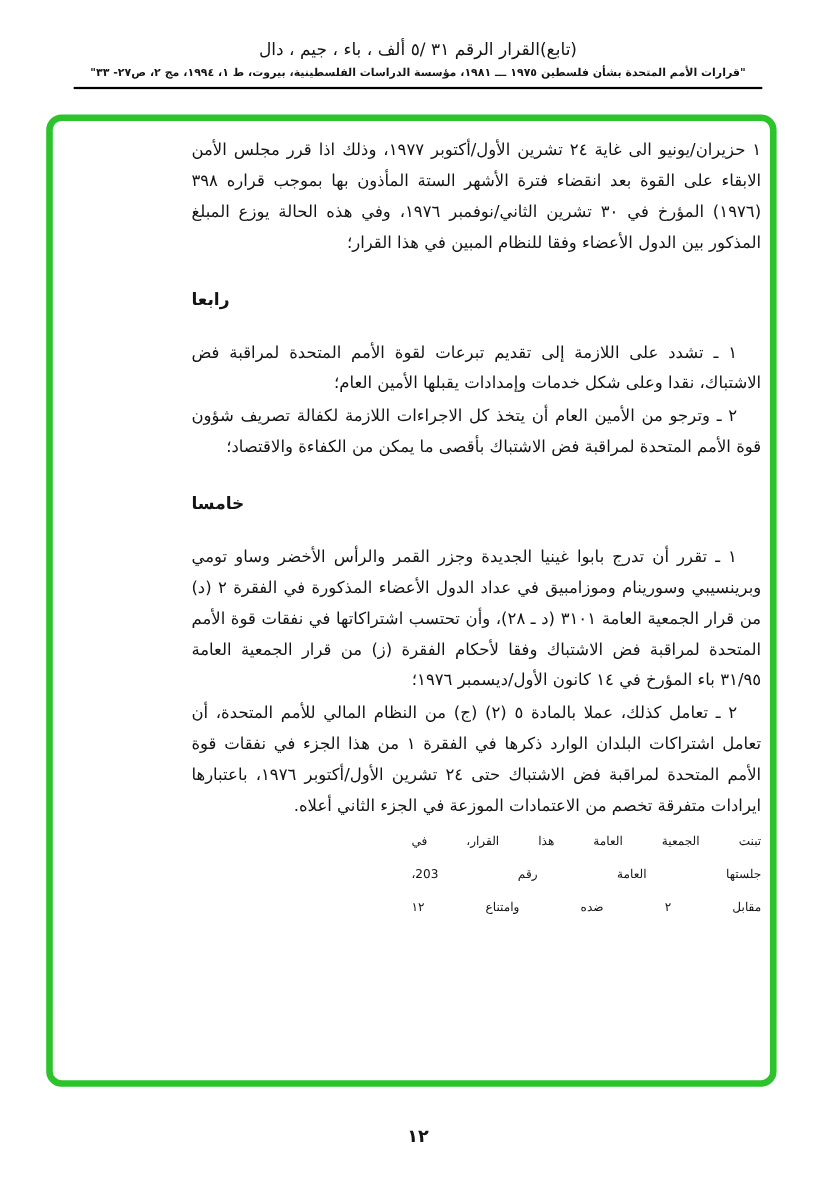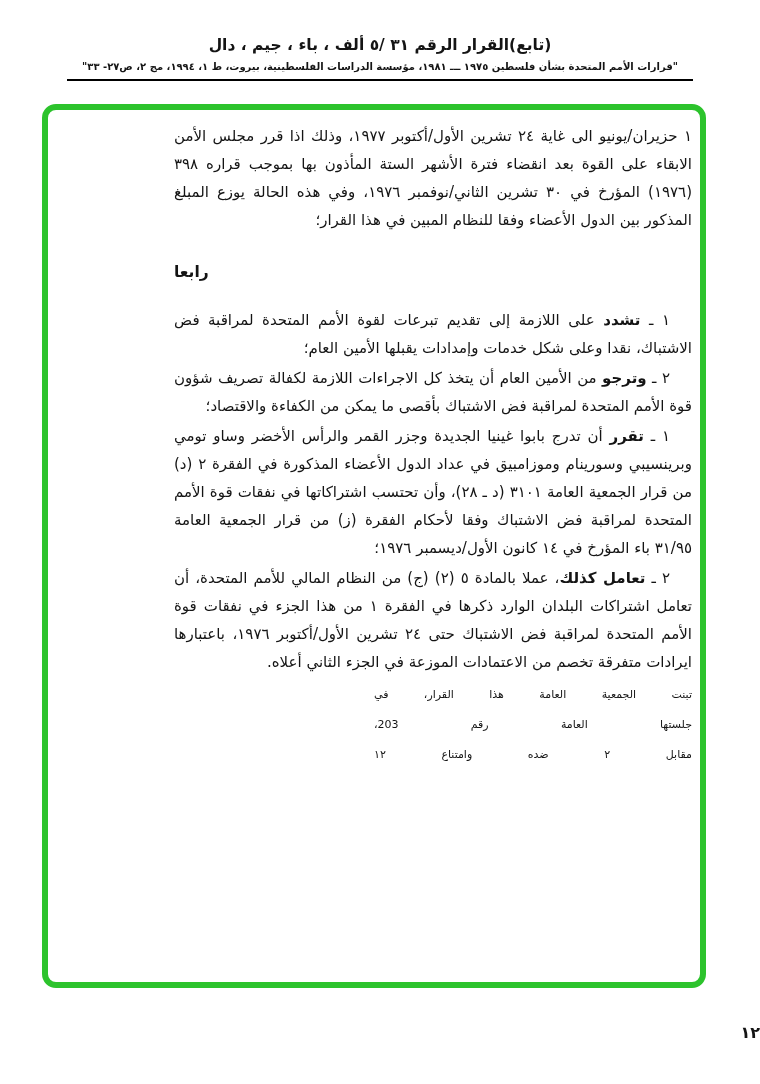--- a/index.html
+++ b/index.html
@@ -1,45 +1,45 @@
 <!DOCTYPE html>
 <html lang="ar"><head>
 <meta charset="utf-8">
 <style>
   html,body{margin:0;padding:0;background:#ffffff;}
   body{width:760px;height:1084px;font-family:"DejaVu Sans",sans-serif;color:#141414;}
   .page{position:relative;width:760px;height:1084px;background:#ffffff;overflow:hidden;}
 
   
   .header{position:absolute;top:36px;left:0;width:760px;text-align:center;direction:rtl;}
-  .header-title{font-size:15.5px;font-weight:bold;letter-spacing:.2px;}
+  .header-title{font-size:15.5px;font-weight:normal;letter-spacing:.2px;}
   .header-sub{font-size:10px;font-weight:bold;margin-top:7px;}
   .header-rule{width:626px;height:2px;background:#000;margin:7px auto 0 auto;}
 
   
   .green-box{position:absolute;left:42px;top:104px;width:664px;height:884px;
              border:6px solid #2cc32c;border-radius:14px;box-sizing:border-box;
              background:transparent;}
 
   
   .text-col{position:absolute;top:122px;right:68px;width:518px;direction:rtl;
             text-align:justify;font-size:15px;line-height:28px;}
   .para{margin:0 0 2px 0;text-indent:22px;}
   .para.no-indent{text-indent:0;}
-  .lead{font-weight:bold;}
+  .lead{font-weight:normal;}
   .section-heading{font-weight:bold;text-align:left;font-size:15.5px;
                    margin:24px 0 20px 0;text-indent:0;}
 
   
   .adoption{width:318px;margin-top:4px;direction:rtl;}
   .adoption-line{text-align:justify;text-align-last:justify;line-height:30px;
                  font-size:11px;word-spacing:2px;}
 
   
-  .page-number{position:absolute;left:0;bottom:42px;width:760px;text-align:right;
+  .page-number{position:absolute;left:0;bottom:42px;width:760px;text-align:center;
                font-weight:bold;font-size:16px;}
 </style>
 </head>
 <body>
 
 <div class="page">
 
   <div class="header">
     <div class="header-title">(تابع)القرار الرقم ٣١ /٥ ألف ، باء ، جيم ، دال</div>
     <div class="header-sub">"قرارات الأمم المتحدة بشأن فلسطين ١٩٧٥ ـــ ١٩٨١، مؤسسة الدراسات الفلسطينية، بيروت، ط ١، ١٩٩٤، مج ٢، ص٢٧- ٣٣"</div>
@@ -51,20 +51,21 @@
   <div class="text-col">
 
     <p class="para no-indent">١ حزيران/يونيو الى غاية ٢٤ تشرين الأول/أكتوبر ١٩٧٧، وذلك اذا قرر مجلس الأمن الابقاء على القوة بعد انقضاء فترة الأشهر الستة المأذون بها بموجب قراره ٣٩٨ (١٩٧٦) المؤرخ في ٣٠ تشرين الثاني/نوفمبر ١٩٧٦، وفي هذه الحالة يوزع المبلغ المذكور بين الدول الأعضاء وفقا للنظام المبين في هذا القرار؛</p>
 
     <div class="section-heading">رابعا</div>
 
     <p class="para"><span>١ ـ </span><span class="lead">تشدد</span><span> على اللازمة إلى تقديم تبرعات لقوة الأمم المتحدة لمراقبة فض الاشتباك، نقدا وعلى شكل خدمات وإمدادات يقبلها الأمين العام؛</span></p>
 
     <p class="para"><span>٢ ـ </span><span class="lead">وترجو</span><span> من الأمين العام أن يتخذ كل الاجراءات اللازمة لكفالة تصريف شؤون قوة الأمم المتحدة لمراقبة فض الاشتباك بأقصى ما يمكن من الكفاءة والاقتصاد؛</span></p>
 
+    <div class="section-heading">خامسا</div>
 
     <p class="para"><span>١ ـ </span><span class="lead">تقرر</span><span> أن تدرج بابوا غينيا الجديدة وجزر القمر والرأس الأخضر وساو تومي وبرينسيبي وسورينام وموزامبيق في عداد الدول الأعضاء المذكورة في الفقرة ٢ (د) من قرار الجمعية العامة ٣١٠١ (د ـ ٢٨)، وأن تحتسب اشتراكاتها في نفقات قوة الأمم المتحدة لمراقبة فض الاشتباك وفقا لأحكام الفقرة (ز) من قرار الجمعية العامة ٣١/٩٥ باء المؤرخ في ١٤ كانون الأول/ديسمبر ١٩٧٦؛</span></p>
 
     <p class="para"><span>٢ ـ </span><span class="lead">تعامل كذلك</span><span>، عملا بالمادة ٥ (٢) (ج) من النظام المالي للأمم المتحدة، أن تعامل اشتراكات البلدان الوارد ذكرها في الفقرة ١ من هذا الجزء في نفقات قوة الأمم المتحدة لمراقبة فض الاشتباك حتى ٢٤ تشرين الأول/أكتوبر ١٩٧٦، باعتبارها ايرادات متفرقة تخصم من الاعتمادات الموزعة في الجزء الثاني أعلاه.</span></p>
 
     <div class="adoption">
       <div class="adoption-line">تبنت الجمعية العامة هذا القرار، في</div>
       <div class="adoption-line">جلستها العامة رقم 203،</div>
       <div class="adoption-line">مقابل ٢ ضده وامتناع ١٢</div>
     </div>

